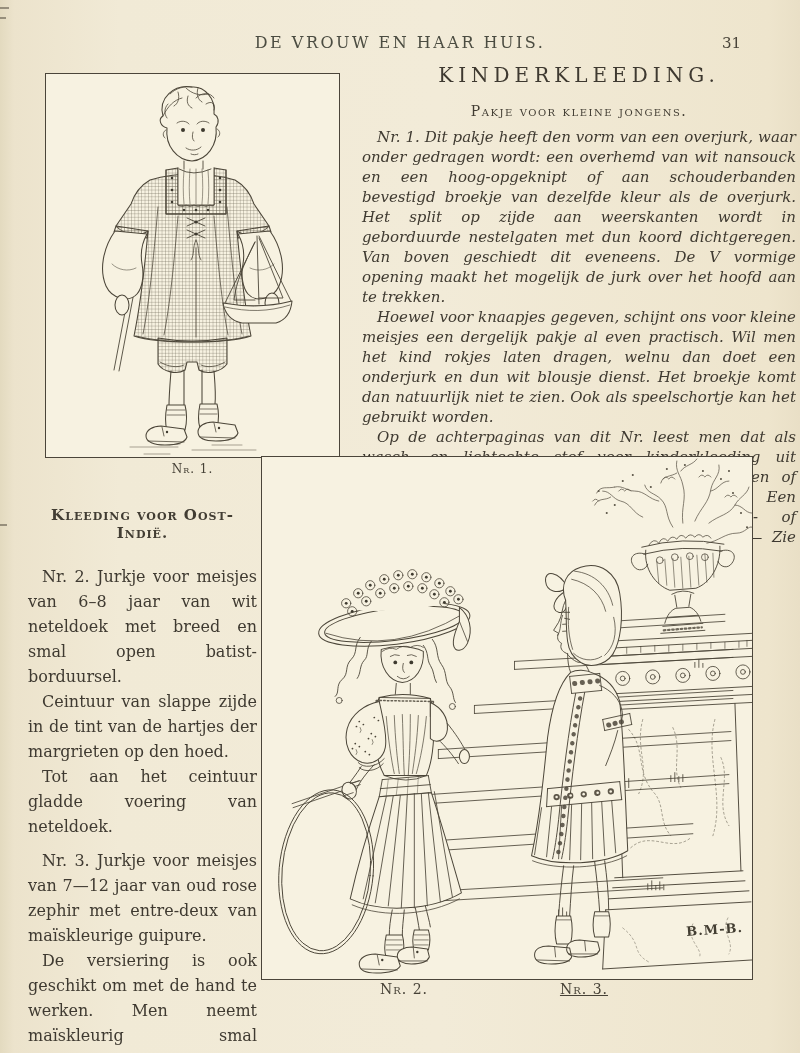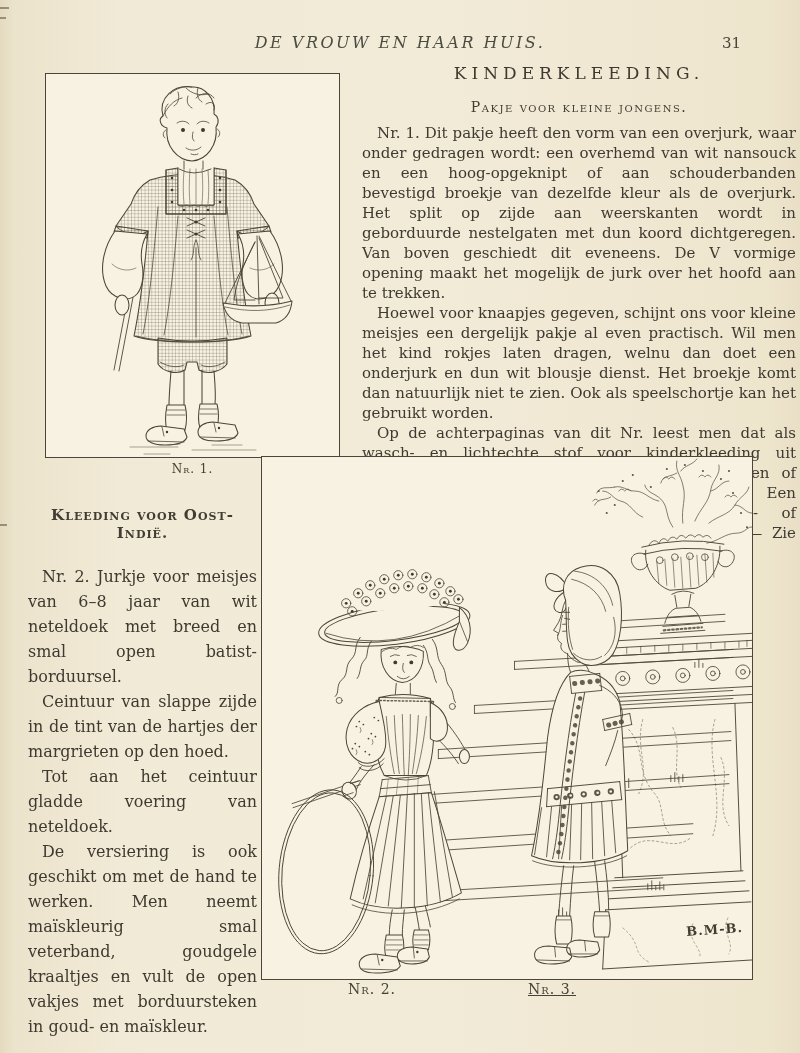--- a/index.html
+++ b/index.html
@@ -4,45 +4,45 @@
 <style>
   html,body{margin:0;padding:0;}
   .page{
     position:relative; width:800px; height:1053px; overflow:hidden;
     background:linear-gradient(90deg,#e3dabf 0,#ece3cc 14px,#f1ead6 120px,#f2ebd8 55%,#eee5cd 96%,#e9dfc6 100%);
     font-family:"DejaVu Serif","Liberation Serif",serif;
     color:#3f3a31;
   }
   .journal-title{
     position:absolute; top:33px; left:0; width:800px; text-align:center;
-    font-style:italic; font-size:16px; letter-spacing:2.5px; color:#4b4c41;
+    font-size:16px; letter-spacing:2.5px; color:#4b4c41;
   }
   .page-num{ position:absolute; top:34px; left:722px; font-size:15px; color:#494439; }
   .fig1{
     position:absolute; left:45px; top:73px; width:293px; height:383px;
     border:1.5px solid #4b453a; background:#f7f2e1; box-sizing:content-box;
   }
   .fig1 svg,.fig2 svg{ display:block; width:100%; height:100%; }
   .fig1-caption{
     position:absolute; left:45px; top:462px; width:295px; text-align:center;
     font-variant:small-caps; font-size:12px; letter-spacing:1px; color:#46413600; color:#464136;
   }
   .right-col{ position:absolute; left:362px; top:63px; width:434px; }
-  .art-title{ text-align:center; font-size:17px; letter-spacing:5px; margin:0 0 7px 0; font-weight:normal; color:#3e3930;}
+  .art-title{ text-align:center; font-size:20px; letter-spacing:5px; margin:0 0 7px 0; font-weight:normal; color:#3e3930;}
   .art-sub{ text-align:center; font-variant:small-caps; font-size:14px; letter-spacing:1.5px; margin:16px 0 8px 0; font-weight:normal; color:#423d33;}
-  .rp{ font-size:15px; line-height:20px; text-align:justify; text-indent:15px; margin:0; color:#3f3a31;}
+  .rp{ font-size:15px; line-height:20px; text-align:justify; text-indent:15px; margin:0; color:#3f3a31;font-style:italic;}
   .left-col{ position:absolute; left:28px; top:506px; width:229px; }
   .oost-heading{ text-align:center; font-variant:small-caps; font-size:15px; letter-spacing:1px; margin:0 0 22px 0; font-weight:bold; color:#423d33;}
   .lp{ font-size:16px; line-height:25px; text-align:justify; text-indent:14px; margin:0; color:#3f3a31;}
   .lp.gap{ margin-top:9px; }
   .fig2{
     position:absolute; left:261px; top:456px; width:490px; height:522px;
     border:1.5px solid #4b453a; background:#f7f2e1; box-sizing:content-box;
   }
-  .fig2-cap{ position:absolute; top:981px; width:80px; text-align:left;
+  .fig2-cap{ position:absolute; top:981px; width:80px; text-align:right;
     font-variant:small-caps; font-size:14px; letter-spacing:1px; color:#464136;}
   .cap2{ left:348px; } .cap3{ left:528px;text-decoration:underline; }
   .edge-mark{ position:absolute; background:#554f41; opacity:.55; }
   .m1{ left:0; top:7px;  width:9px; height:2px; }
   .m2{ left:0; top:17px; width:6px; height:2px; }
   .m3{ left:0; top:524px; width:7px; height:2px; }
 </style>
 </head>
 <body>
 
@@ -126,20 +126,21 @@
     <p class="rp">Nr. 1.  Dit pakje heeft den vorm van een overjurk, waar onder gedragen wordt: een overhemd van wit nansouck en een hoog-opgeknipt of aan schouderbanden bevestigd broekje van dezelfde kleur als de overjurk. Het split op zijde aan weerskanten wordt in geborduurde nestelgaten met dun koord dichtgeregen. Van boven geschiedt dit eveneens. De V vormige opening maakt het mogelijk de jurk over het hoofd aan te trekken.</p>
     <p class="rp">Hoewel voor knaapjes gegeven, schijnt ons voor kleine meisjes een dergelijk pakje al even practisch. Wil men het kind rokjes laten dragen, welnu dan doet een onderjurk en dun wit blousje dienst. Het broekje komt dan natuurlijk niet te zien. Ook als speelschortje kan het gebruikt worden.</p>
     <p class="rp">Op de achterpaginas van dit Nr. leest men dat als wasch- en lichtechte stof voor kinderkleeding uit ervaring wordt aanbevolen crêpe katoen. Linnen of viyella kunnen echter even goed dienst doen. Een galonnetje of eenvoudig randje in hand- of machineborduursel omgeeft hals en mouwtjes. — Zie bericht over patronen.</p>
   </div>
 
   <div class="left-col">
     <h3 class="oost-heading">Kleeding voor Oost-Indië.</h3>
     <p class="lp">Nr. 2.  Jurkje voor meisjes van 6–8 jaar van wit neteldoek met breed en smal open batist-borduursel.</p>
     <p class="lp">Ceintuur van slappe zijde in de tint van de hartjes der margrieten op den hoed.</p>
     <p class="lp">Tot aan het ceintuur gladde voering van neteldoek.</p>
+    <p class="lp gap">Nr. 3.  Jurkje voor meisjes van 7—12 jaar van oud rose zephir met entre-deux van maïskleurige guipure.</p>
     <p class="lp">De versiering is ook geschikt om met de hand te werken. Men neemt maïskleurig smal veterband, goudgele kraaltjes en vult de open vakjes met borduursteken in goud- en maïskleur.</p>
     <p class="lp gap">Zie bericht over patronen.</p>
   </div>
 
   <div class="fig2">
     <svg viewBox="0 0 489 521" xmlns="http://www.w3.org/2000/svg">
       <g stroke="#4c4639" fill="none" stroke-width="1" stroke-linecap="round" stroke-linejoin="round">
 
         <path d="M300,167 L462,157 M300,174 L462,164 M252,204 L470,192 M252,212 L470,200 M252,204 L252,212 M212,248 L470,233 M212,256 L470,241 M212,248 L212,256 M176,292 L468,274 M176,301 L468,283 M176,292 L176,301 M150,338 L466,317 M150,347 L466,326 M150,338 L150,347 M127,386 L430,366 M127,396 L430,376 M127,386 L127,396 M110,437 L400,420 M110,447 L400,430" stroke-width="0.85"></path>
         <path d="M346,330 v-7 m4,7 v-10 m4,10 v-5 m4,5 v-8 m4,8 v-4 m4,4 v-9 M408,324 v-6 m4,6 v-9 m4,9 v-5 m4,5 v-7 M180,432 v-7 m4,7 v-10 m4,10 v-5 m4,5 v-8 M385,432 v-6 m4,6 v-9 m4,9 v-4 m4,4 v-8 m4,8 v-5 M296,458 v-6 m4,6 v-8 m4,8 v-4 M432,210 v-5 m4,5 v-8 m4,8 v-4" stroke-width="0.85"></path>

